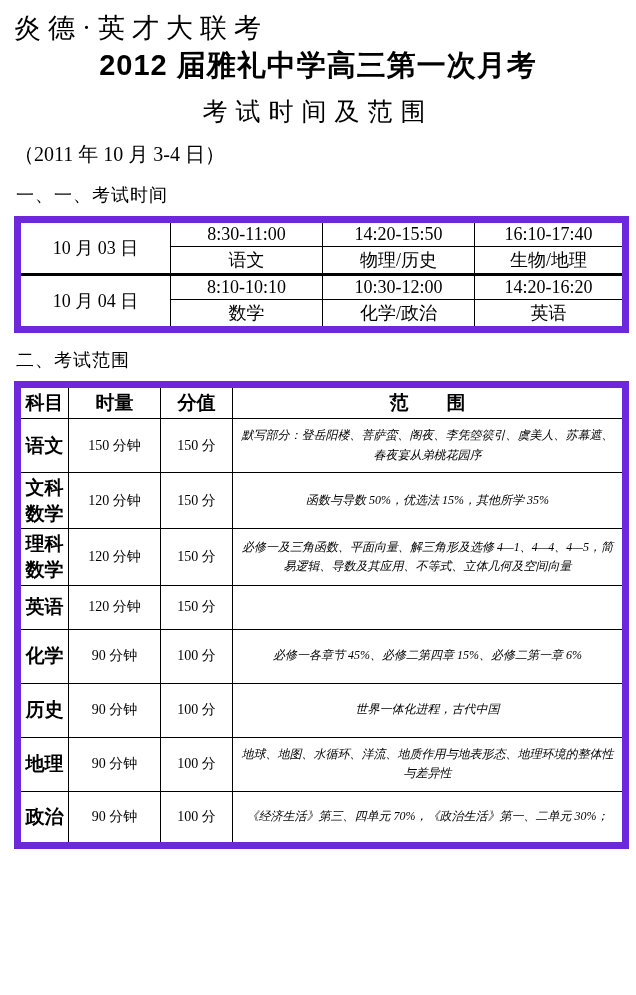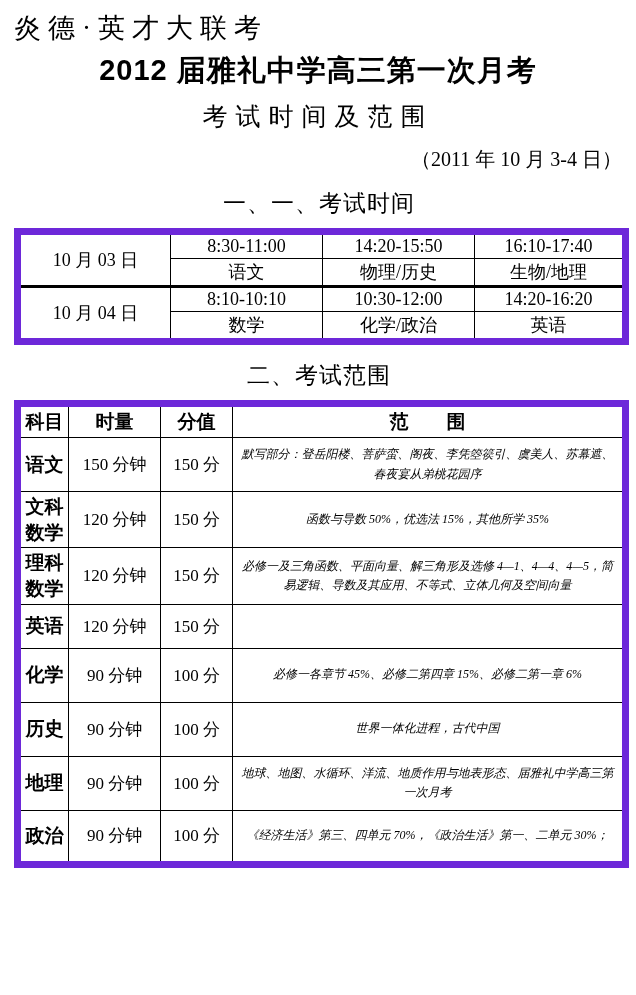--- a/index.html
+++ b/index.html
@@ -18,39 +18,37 @@
     font-size: 27px;
     letter-spacing: 7px;
     margin-top: 4px;
   }
   .title {
     text-align: center;
     font-family: "Liberation Sans", sans-serif;
     font-weight: bold;
     font-size: 29px;
     letter-spacing: 1px;
-    margin-top: 5px;
   }
   .subtitle {
     text-align: center;
     font-size: 25px;
     letter-spacing: 8px;
     margin-top: 9px;
   }
   .dateline {
-    text-align: right;
+    text-align: left;
     font-size: 20px;
     margin-top: 13px;
   }
 
   .section-heading {
-    font-size: 23px;
+    font-size: 18px;
     margin: 15px 0 9px 2px;
     letter-spacing: 1px;
-    text-align: center;
   }
 
   
   table {
     border-collapse: collapse;
     width: 608px;
     table-layout: fixed;
     border: 7px solid #6d28d9;
   }
   td, th { border: 1.5px solid #000; overflow: hidden; }
@@ -79,21 +77,21 @@
   .scope-table tr.short td { height: 44px; }
   .subject-cell {
     font-family: "Liberation Sans", sans-serif;
     font-weight: bold;
     font-size: 19px;
     text-align: center;
     padding: 2px 3px;
     line-height: 1.35;
   }
   .duration-cell, .score-cell {
-    font-size: 17px;
+    font-size: 14px;
     text-align: center;
     padding: 2px;
     white-space: nowrap;
   }
   .scope-cell {
     font-style: italic;
     font-size: 12px;
     text-align: center;
     padding: 5px 8px;
     line-height: 1.6;
@@ -193,21 +191,21 @@
     <tr>
       <td class="subject-cell">历史</td>
       <td class="duration-cell">90 分钟</td>
       <td class="score-cell">100 分</td>
       <td class="scope-cell">世界一体化进程，古代中国</td>
     </tr>
     <tr>
       <td class="subject-cell">地理</td>
       <td class="duration-cell">90 分钟</td>
       <td class="score-cell">100 分</td>
-      <td class="scope-cell">地球、地图、水循环、洋流、地质作用与地表形态、届雅礼中学高三第一次月考</td>
+      <td class="scope-cell">地球、地图、水循环、洋流、地质作用与地表形态、地理环境的整体性与差异性</td>
     </tr>
     <tr>
       <td class="subject-cell">政治</td>
       <td class="duration-cell">90 分钟</td>
       <td class="score-cell">100 分</td>
       <td class="scope-cell">《经济生活》第三、四单元 70%，《政治生活》第一、二单元 30%；</td>
     </tr>
   </tbody>
     </table>
 

